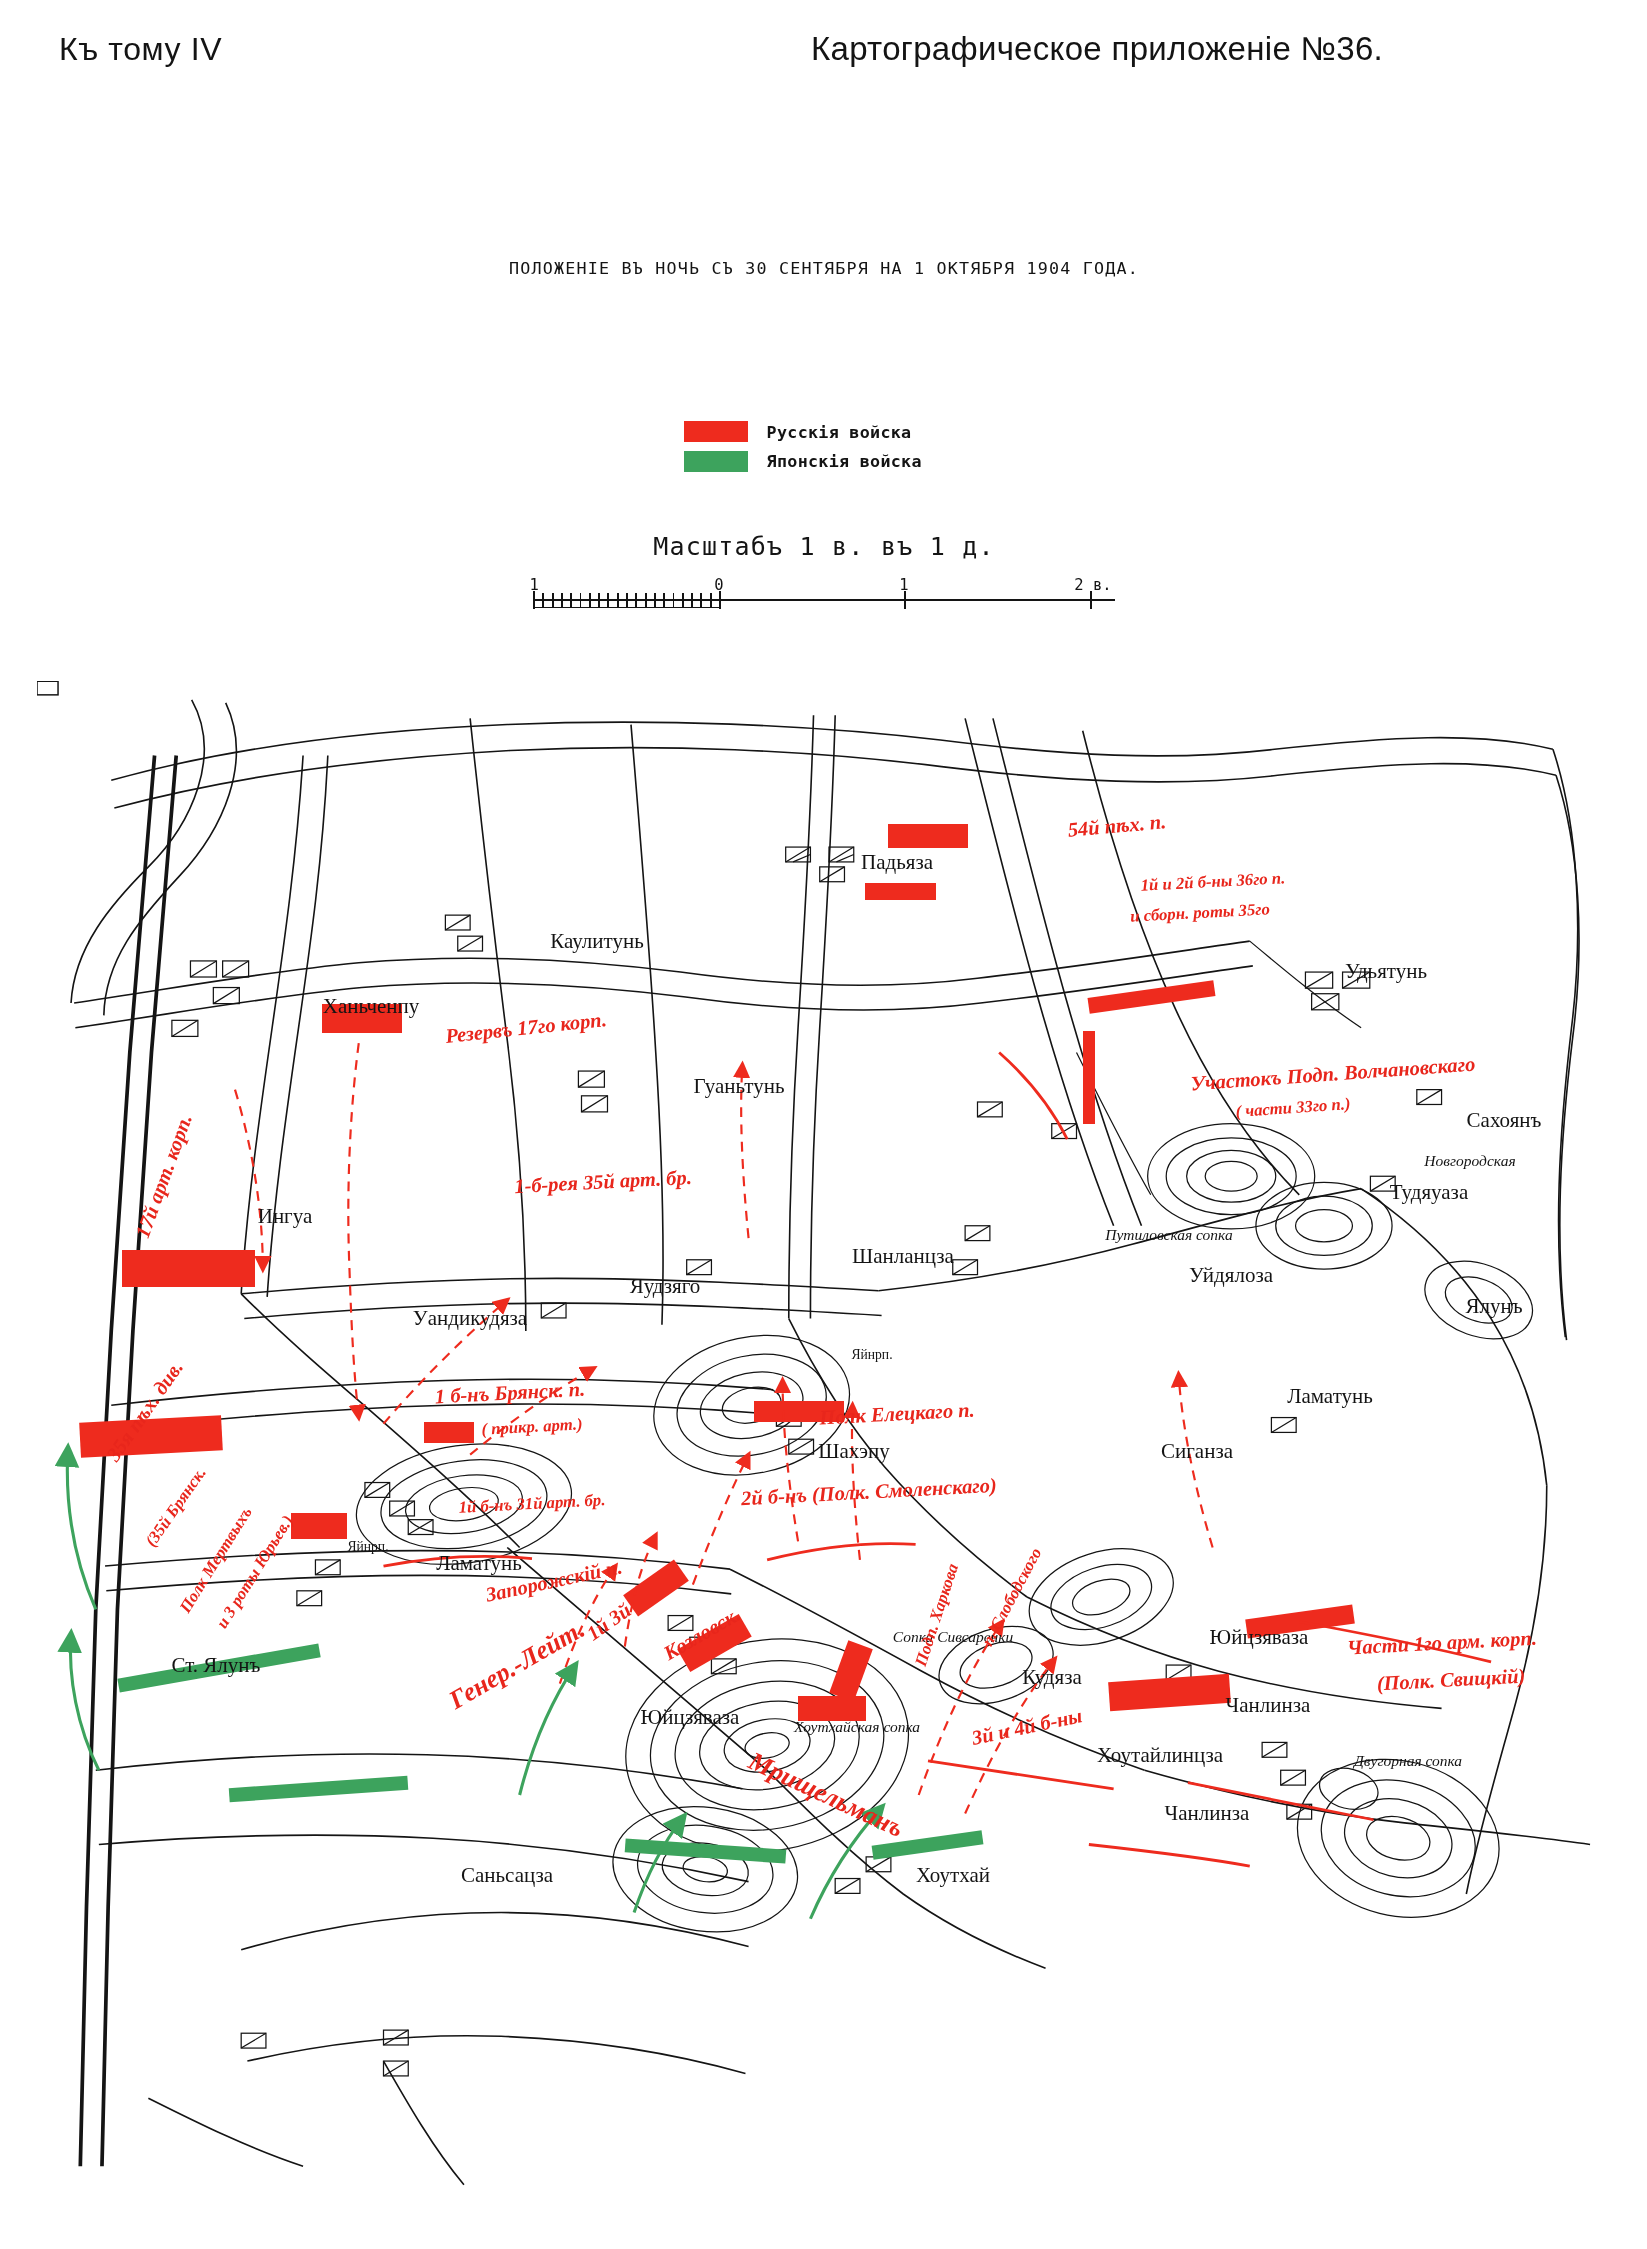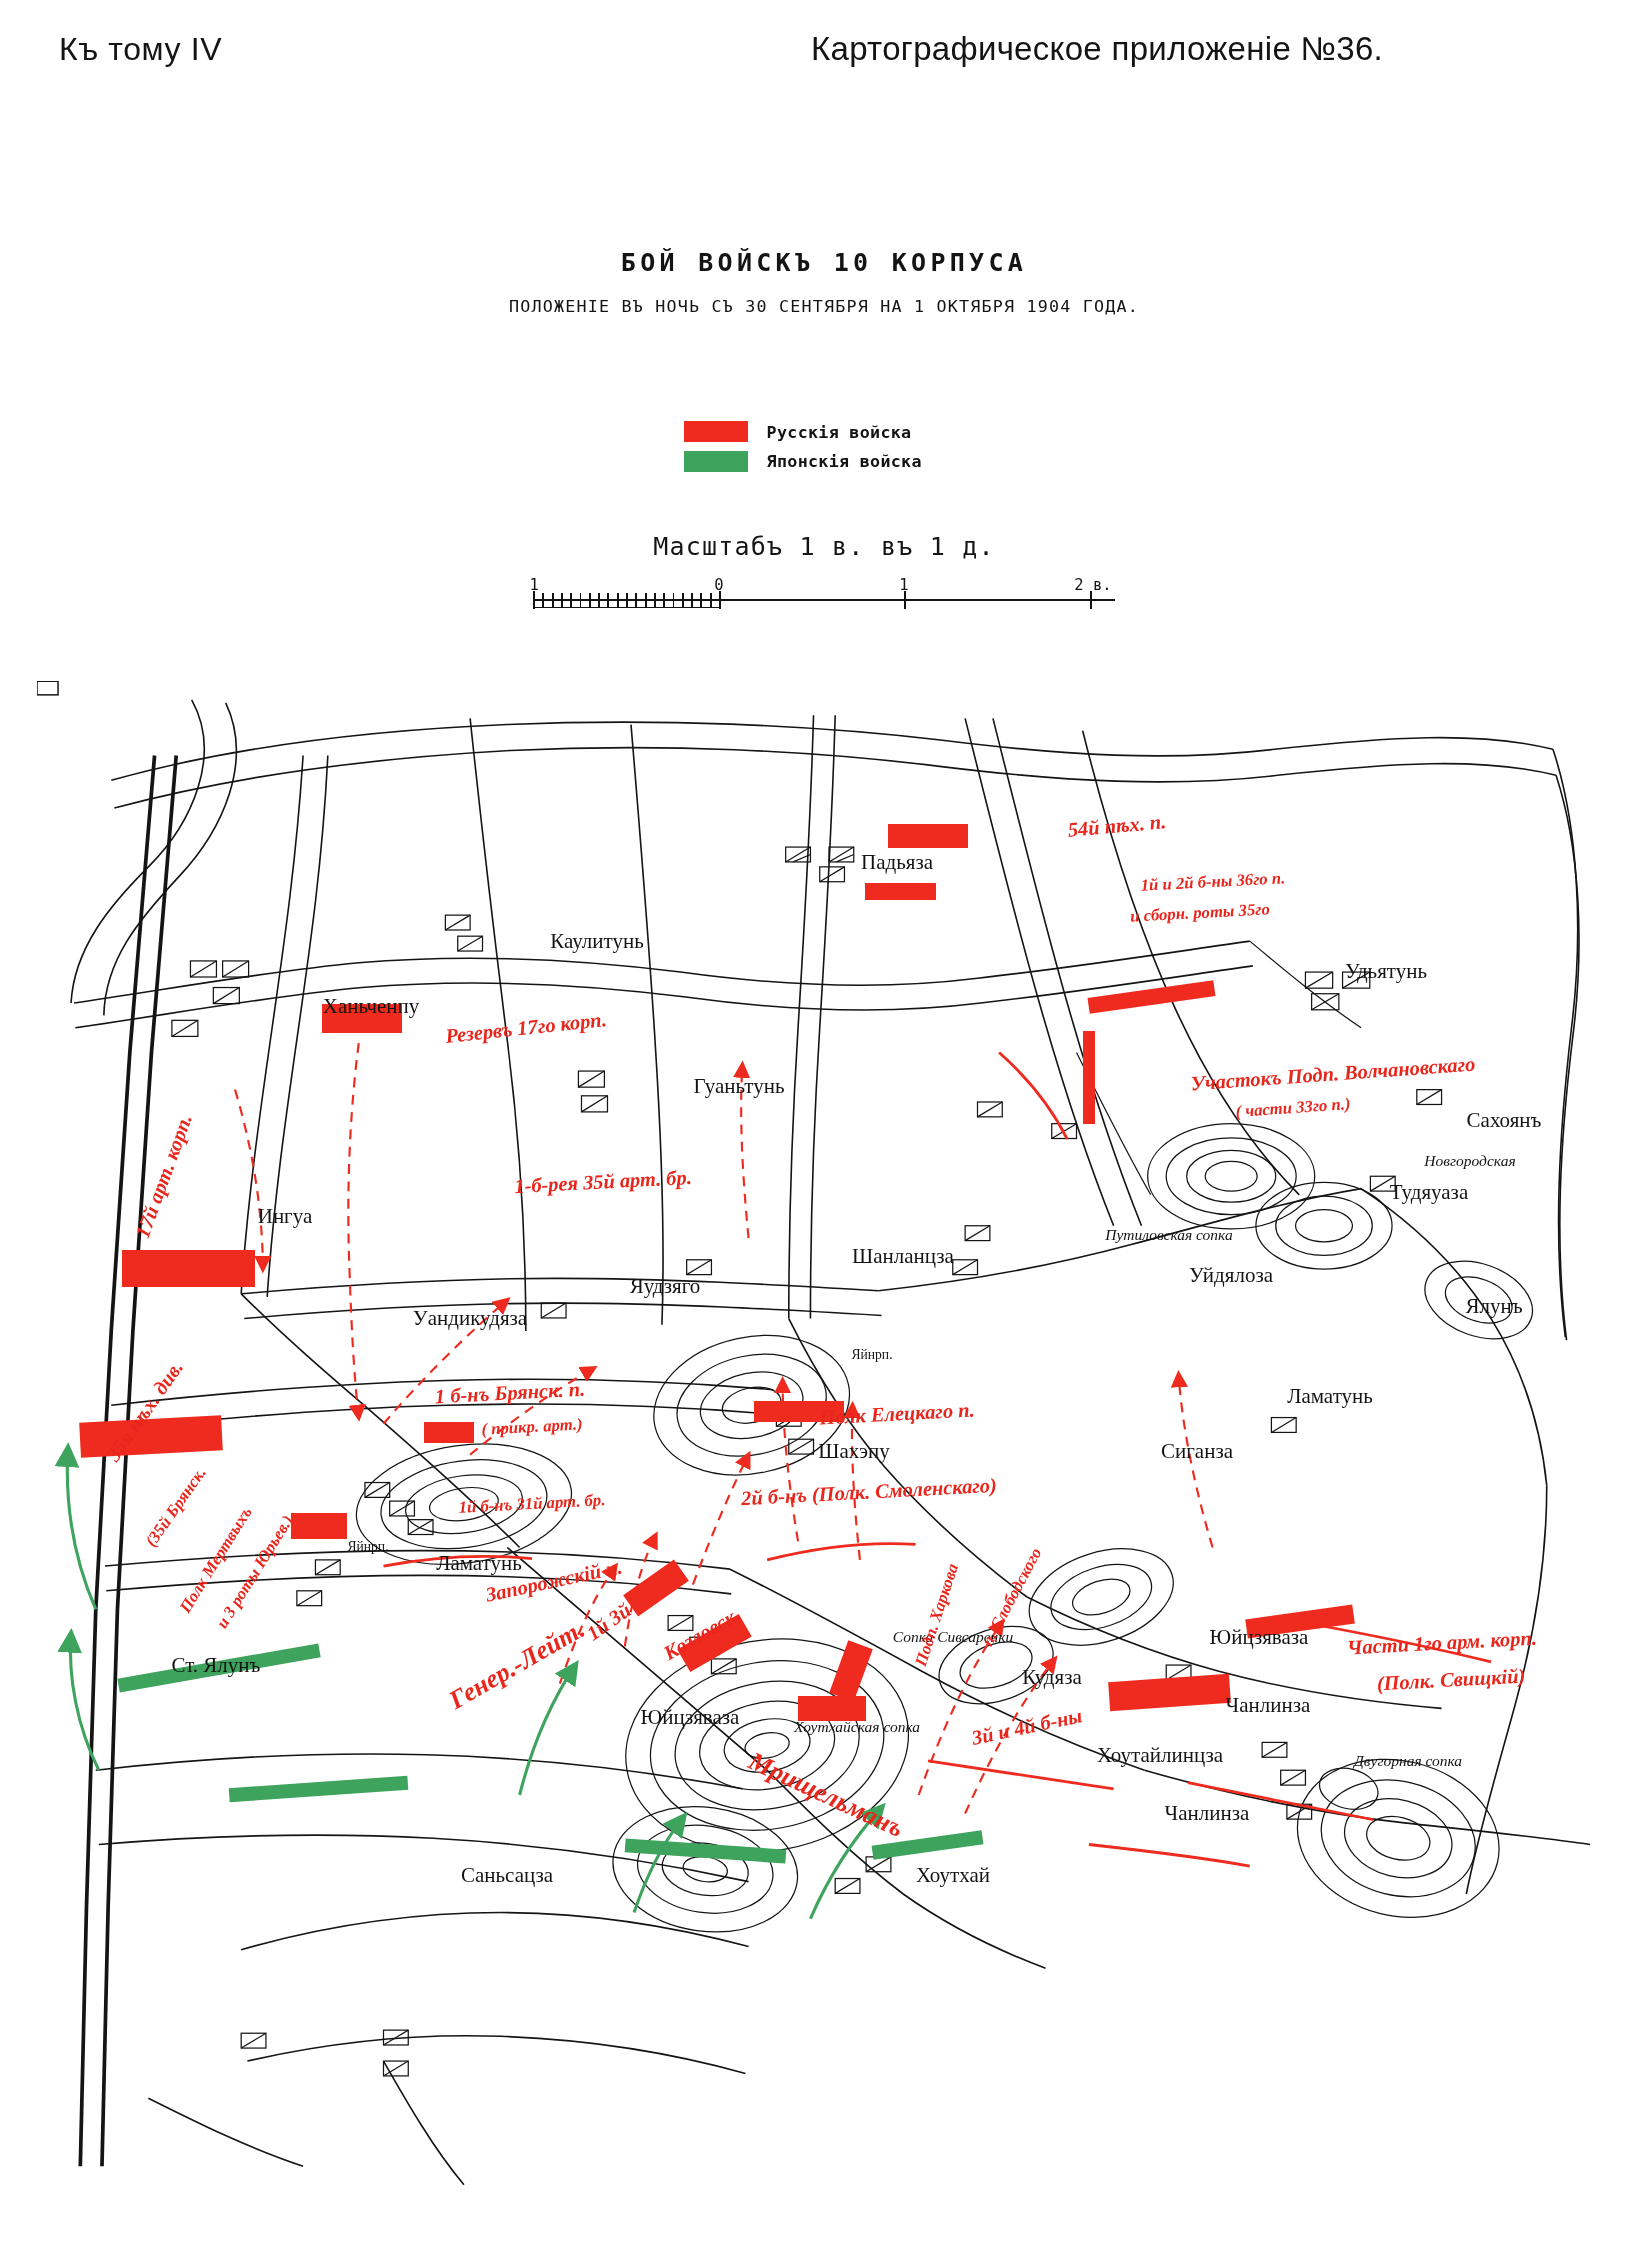--- a/index.html
+++ b/index.html
@@ -193,21 +193,20 @@
 </style>
 </head>
 <body>
 
 <div class="top-header">
   <div class="vol">Къ тому IV</div>
   <div class="appendix">Картографическое приложеніе №36.</div>
 </div>
 
 <div class="title-block">
-  <div class="title-main">БОЙ ВОЙСКЪ 10 КОРПУСА</div>
   <div class="title-sub">ПОЛОЖЕНІЕ ВЪ НОЧЬ СЪ 30 СЕНТЯБРЯ НА 1 ОКТЯБРЯ 1904 ГОДА.</div>
 </div>
 
 <div class="legend">
   <div class="legend-row">
     <div class="legend-swatch" style="background:#ee2b1e"></div>
     <div class="legend-label">Русскія войска</div>
   </div>
   <div class="legend-row">
     <div class="legend-swatch" style="background:#3da35d"></div>

